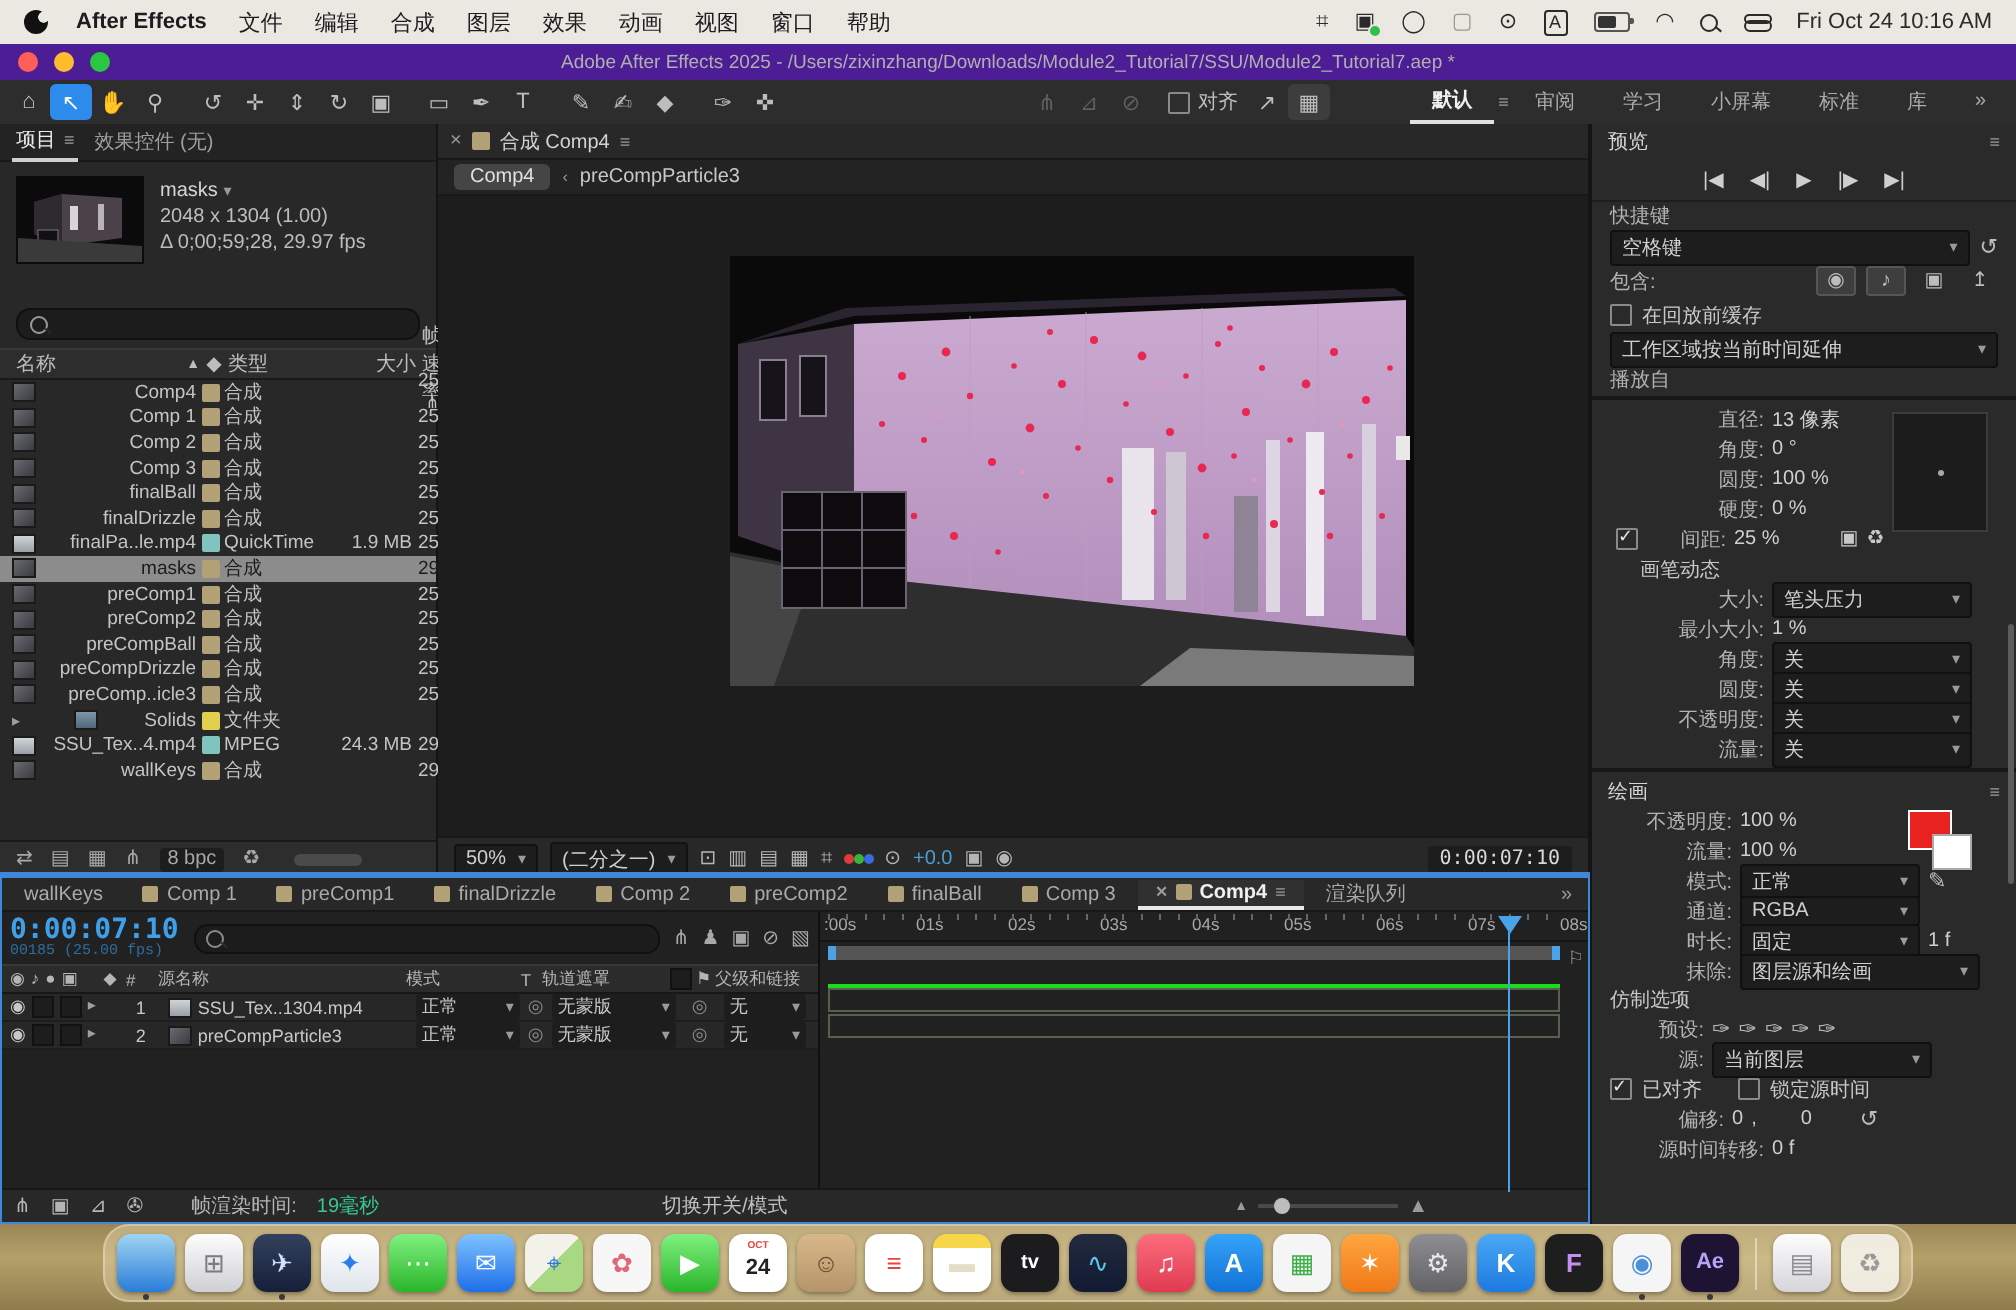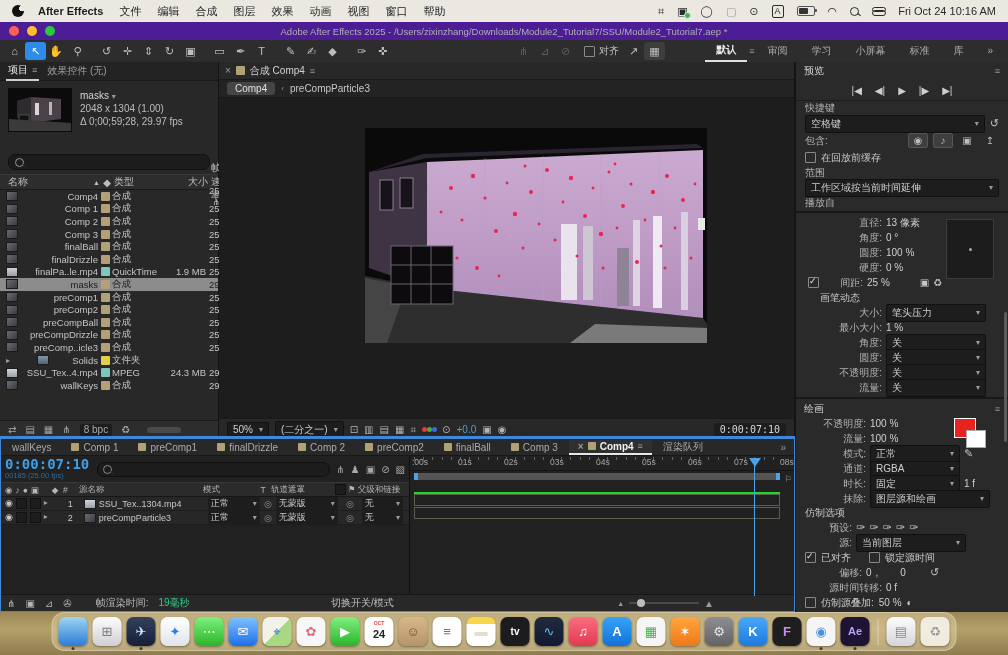--- a/index.html
+++ b/index.html
@@ -114,21 +114,21 @@
   .timeline{position:absolute;top:438px;left:0;width:795px;height:174px;background:#212121;border:1px solid #3f87d8;box-sizing:border-box;}
   .tl-tabs{height:16px;background:#282828;display:flex;align-items:center;gap:2px;padding:0 2px;border-bottom:1px solid #171717;}
   .tl-tab{display:flex;align-items:center;gap:4px;color:#aaa;padding:1px 9px;}
   .tl-tab .sq{width:8px;height:8px;background:#b2a077;border-radius:1px;}
   .tl-tab.active{color:#f0f0f0;font-weight:bold;border-bottom:2px solid #e8e8e8;background:#303030;}
   .tl-more{margin-left:auto;color:#9a9a9a;padding-right:6px;}
   .tl-body{position:relative;display:flex;height:140px;}
   .tl-left{width:408px;border-right:1px solid #101010;display:flex;flex-direction:column;}
   .tl-controls{height:26px;display:flex;align-items:center;gap:6px;padding:0 4px;}
   .big-tc{font-family:"DejaVu Sans Mono",monospace;font-size:14px;font-weight:bold;color:#3f9fe8;line-height:13px;}
-  .frame-info{font-size:7.5px;color:#2e6e9e;}
+  .frame-info{font-size:7.5px;color:#2e6e9e;font-family:Liberation Mono, monospace;}
   .tl-search{flex:1;height:13px;background:#1c1c1c;border:1px solid #101010;border-radius:7px;display:flex;align-items:center;padding:0 5px;gap:3px;}
   .tl-ic{color:#a8a8a8;font-size:10px;}
   .tl-head{height:13px;background:#2b2b2b;border-top:1px solid #383838;border-bottom:1px solid #171717;display:flex;align-items:center;color:#b5b5b5;font-size:8.5px;gap:2px;padding:0 2px;}
   .tl-row{height:13px;display:flex;align-items:center;gap:2px;background:#272727;border-bottom:1px solid #1d1d1d;font-size:9px;padding:0 2px;}
   .h-av{flex:0 0 42px;display:flex;gap:3px;padding-left:2px;}
   .h-tag{flex:0 0 12px;text-align:center;}
   .h-num{flex:0 0 12px;}
   .h-src{flex:0 0 122px;padding-left:2px;display:flex;align-items:center;gap:3px;overflow:hidden;white-space:nowrap;}
   .h-mode{flex:0 0 52px;}
   .h-t{flex:0 0 12px;text-align:center;}
@@ -656,23 +656,20 @@
       <span style="flex:1"></span>
       <span class="inc-ic on">◉</span>
       <span class="inc-ic on">♪</span>
       <span class="inc-ic">▣</span>
       <span class="inc-ic">↥</span>
     </div>
     <div class="rp-row">
       <span class="chkbox"></span>
       <span>在回放前缓存</span>
     </div>
-    <div class="rp-row" style="height:13px">
-        <span class="rp-label">范围</span>
-      </div>
     <div class="rp-row">
       <span class="rp-dd" style="flex:1">
           <span>工作区域按当前时间延伸</span>
           <span class="caret">▾</span>
         </span>
     </div>
     <div class="rp-row" style="height:13px">
         <span class="rp-label">播放自</span>
       </div>
     <div class="sec-strong"></div>
@@ -825,26 +822,20 @@
           <span class="br-label" style="width:36px">偏移:</span>
         <span class="br-val">0</span>
           <span>,</span>
         <span class="br-val" style="margin-left:18px">0</span>
         <span class="reset-ic" style="margin-left:20px">↺</span>
         </div>
       <div class="br-row" style="padding-left:14px">
           <span class="br-label" style="width:72px">源时间转移:</span>
         <span class="br-val">0 f</span>
         </div>
-      <div class="rp-row" style="height:15px">
-        <span class="chkbox"></span>
-        <span>仿制源叠加:</span>
-        <span class="br-val">50 %</span>
-        <span>◐</span>
-      </div>
     </div>
     <div class="rp-scroll"></div>
   </div>
 
   <div class="bluebar"></div>
 
   <div class="timeline">
     <div class="tl-tabs">
       <span class="tl-tab">
           <span>wallKeys</span>

